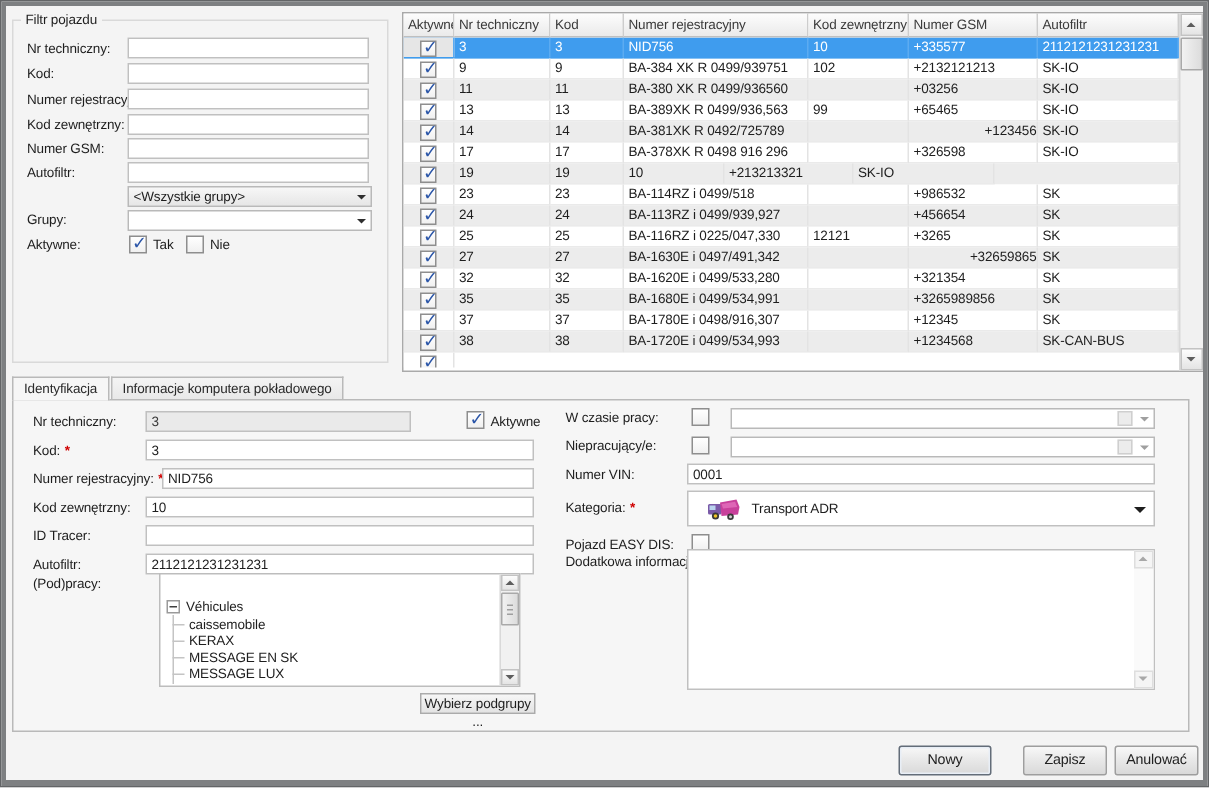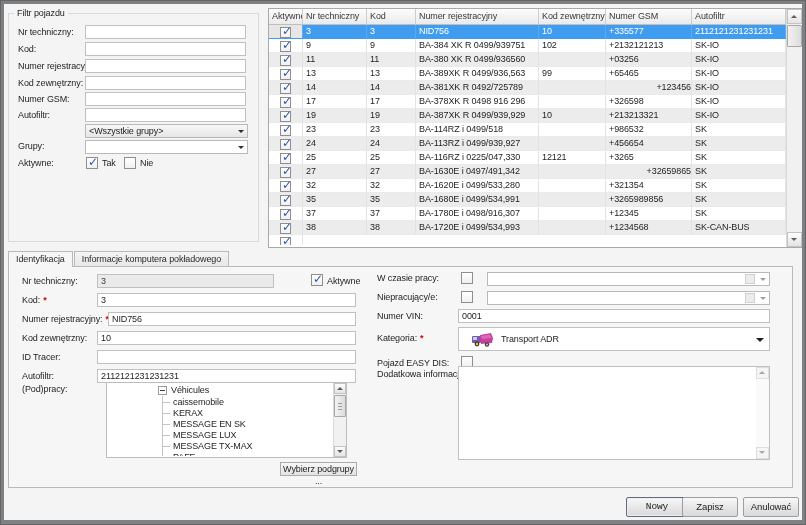--- a/index.html
+++ b/index.html
@@ -73,21 +73,21 @@
   
   .tabrow { position:absolute; left:8px; top:251px; display:flex; align-items:flex-end; z-index:5; }
   .tab { height:15px; line-height:14px; padding:0 7px; border:1px solid #b9b9b9; border-bottom:none;
          background:linear-gradient(#f4f4f4,#e8e8e8); color:#2a2a2a; margin-right:1px; white-space:nowrap; }
   .tab.active { height:16px; background:#f6f6f6; margin-bottom:-1px; }
   .panel { position:absolute; left:8px; top:266px; width:785px; height:222px; border:1px solid #b9b9b9; background:#f6f6f6; }
 
   
   .tree { position:absolute; left:106px; top:382px; width:241px; height:76px; background:#fff;
           border:1px solid #bdbdbd; overflow:hidden; }
-  .treeview { position:absolute; inset:1px 14px 1px 1px; overflow:hidden; padding:1px 0 0 2px;margin-left:47px; }
+  .treeview { position:absolute; inset:1px 14px 1px 1px; overflow:hidden; padding:15px 0 0 2px; }
   .troot { height:12px; line-height:11px; position:relative; padding-left:14px; white-space:nowrap; }
   .texp { position:absolute; left:1px; top:1px; width:9px; height:9px; border:1px solid #9a9a9a; background:#fff; }
   .texp::after { content:''; position:absolute; left:1px; right:1px; top:3px; height:1px; background:#404040; }
   .tchildren { position:relative; }
   .tchildren::before { content:''; position:absolute; left:5px; top:-1px; bottom:4px; border-left:1px solid #c4c4c4; }
   .titem { height:11px; line-height:10px; position:relative; padding-left:16px; white-space:nowrap; }
   .titem::before { content:''; position:absolute; left:5px; top:5px; width:8px; border-top:1px solid #c4c4c4; }
   .tree .vscroll { width:13px; }
   .tree .sbtn { height:11px; }
 
@@ -210,21 +210,20 @@
         <div class="gc" style="width: 49px;">17</div>
         <div class="gc" style="width: 123px;">BA-378XK R 0498 916 296</div>
         <div class="gc" style="width: 67px;"></div>
         <div class="gc" style="width: 86px;">+326598</div>
         <div class="gc" style="width: 94px;">SK-IO</div>
       </div>
       <div class="gr alt">
         <div class="gc ck" style="width: 34px;"><span class="cb on"></span></div>
         <div class="gc" style="width: 64px;">19</div>
         <div class="gc" style="width: 49px;">19</div>
-        <div class="gc" style="width: 123px;">BA-387XK R 0499/939,929</div>
         <div class="gc" style="width: 67px;">10</div>
         <div class="gc" style="width: 86px;">+213213321</div>
         <div class="gc" style="width: 94px;">SK-IO</div>
       </div>
       <div class="gr">
         <div class="gc ck" style="width: 34px;"><span class="cb on"></span></div>
         <div class="gc" style="width: 64px;">23</div>
         <div class="gc" style="width: 49px;">23</div>
         <div class="gc" style="width: 123px;">BA-114RZ i 0499/518</div>
         <div class="gc" style="width: 67px;"></div>
@@ -393,18 +392,18 @@
 
 <div class="lbl" style="left:377px; top:369px;">Dodatkowa informacje:</div>
 <div class="memo">
   <span style="position:absolute; left:3px; top:2px;"></span>
   <div class="vscroll">
     <div class="sbtn up" style="top:0;"></div>
     <div class="sbtn dn"></div>
   </div>
 </div>
 
-<div class="btn default" style="left:626px; width:62px;font-family:Liberation Mono, monospace;">Nowy</div>
+<div class="btn default" style="left:599px; width:62px;">Nowy</div>
 <div class="btn" style="left:682px; width:56px;">Zapisz</div>
 <div class="btn" style="left:743px; width:56px;">Anulować</div>
 
 <div class="frame"></div>
 <div class="frame2"></div>
 
 </body></html>

